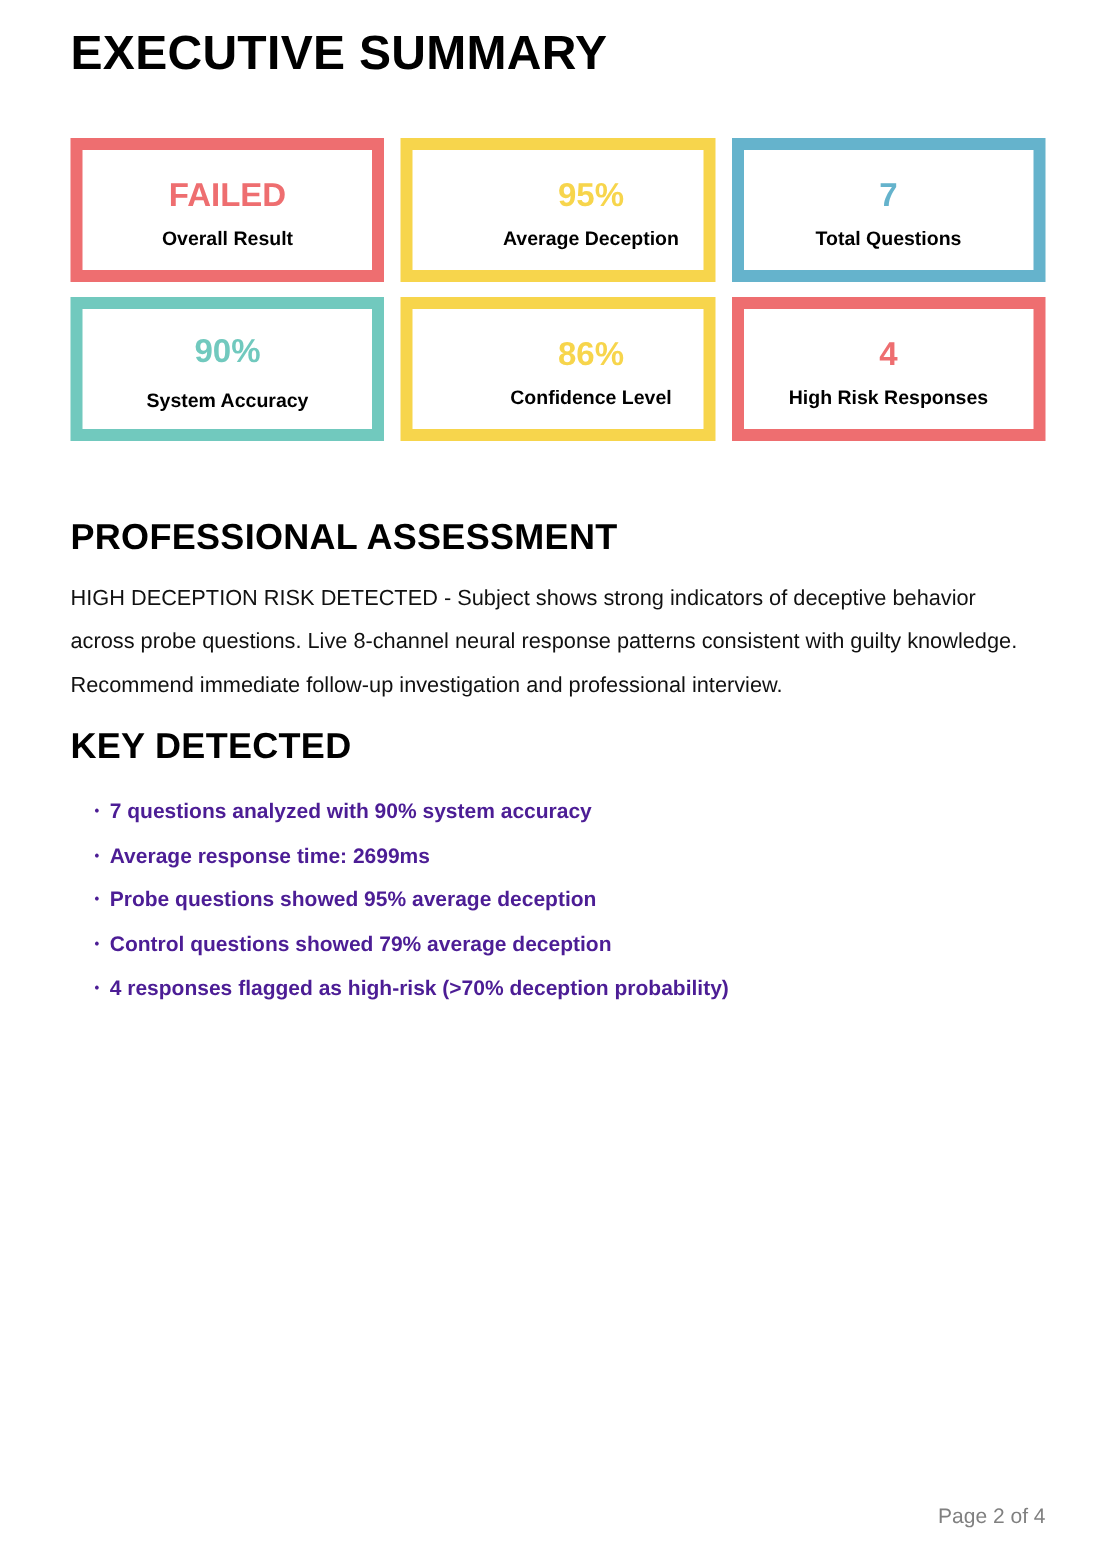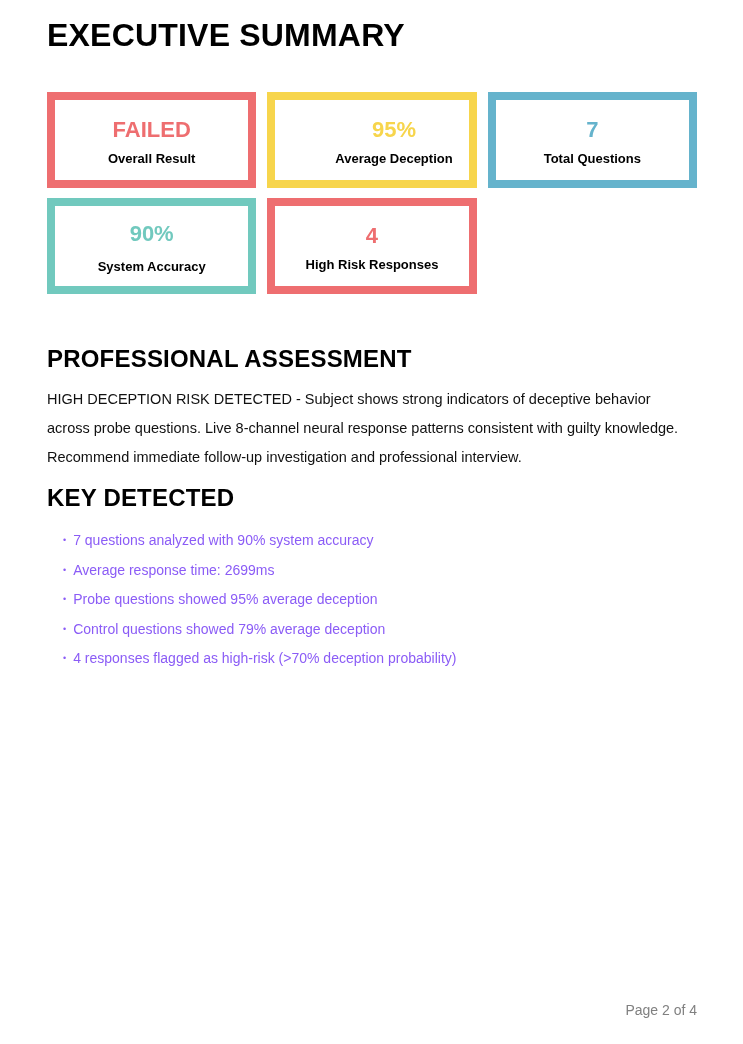--- a/index.html
+++ b/index.html
@@ -63,21 +63,21 @@
     color: #111;
   }
   .heading-findings { margin-top: 13px; }
   .findings-list {
     list-style: none;
     margin: 15px 0 0;
     padding: 0 0 0 16px;
   }
   .finding-item {
     font-size: 14px; line-height: 28.6px;
-    font-weight: normal; color: #8b5cf6;
+    font-weight: bold; color: #4c1d95;
   }
   .bullet {
     font-size: 9px;
     vertical-align: middle;
     position: relative; top: -1px;
     margin-right: 7px;
   }
   .page-footer {
     position: absolute;
     top: 1003px; right: 46px;
@@ -102,20 +102,24 @@
       <div class="card-label">Average Deception</div>
     </div>
     <div class="card card--blue">
       <div class="card-value">7</div>
       <div class="card-label">Total Questions</div>
     </div>
     <div class="card card--teal">
       <div class="card-value">90%</div>
       <div class="card-label">System Accuracy</div>
     </div>
+    <div class="card card--yellow">
+      <div class="card-value">86%</div>
+      <div class="card-label">Confidence Level</div>
+    </div>
     <div class="card card--coral">
       <div class="card-value">4</div>
       <div class="card-label">High Risk Responses</div>
     </div>
   </div>
 
   <h2 class="section-heading heading-assessment">PROFESSIONAL ASSESSMENT</h2>
   <p class="assessment-text">HIGH DECEPTION RISK DETECTED - Subject shows strong indicators of deceptive behavior across probe questions. Live 8-channel neural response patterns consistent with guilty knowledge. Recommend immediate follow-up investigation and professional interview.</p>
 
   <h2 class="section-heading heading-findings">KEY DETECTED</h2>

